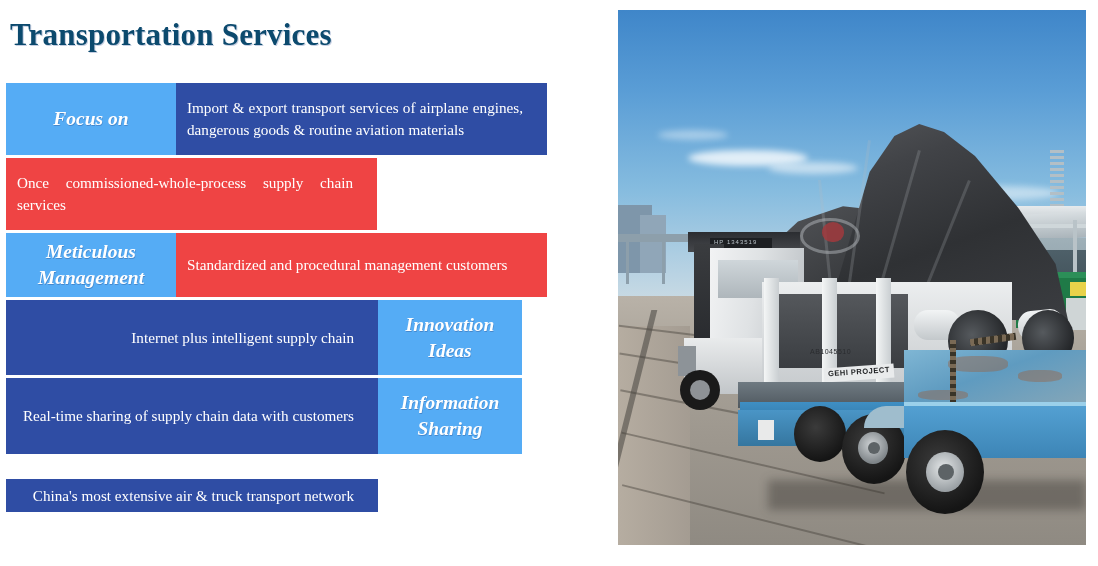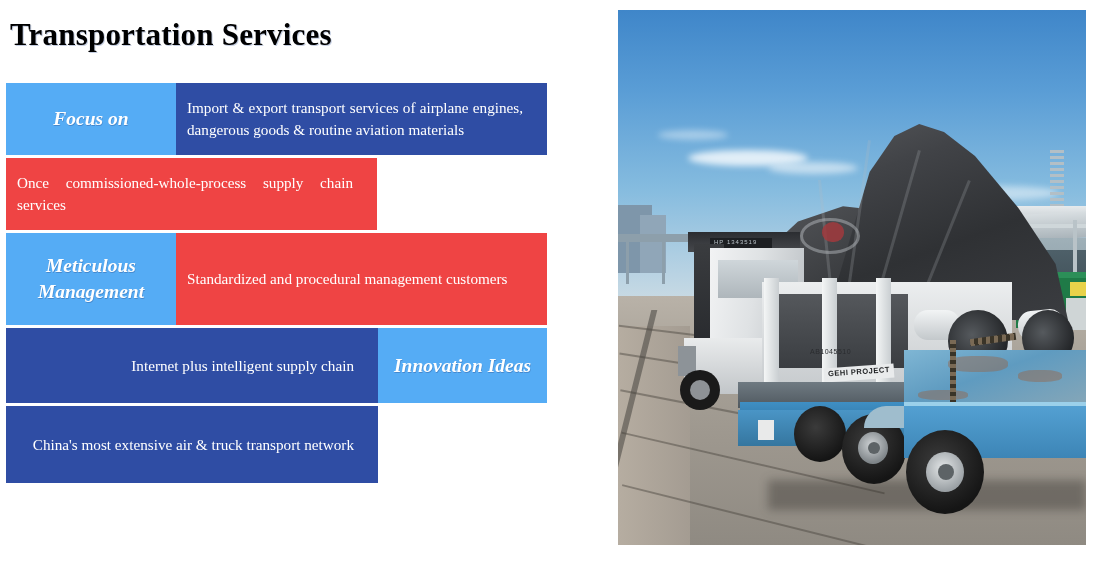--- a/index.html
+++ b/index.html
@@ -12,21 +12,21 @@
   #root { position: relative; width: 1098px; height: 566px; }
 
   
   .page-title {
     position: absolute;
     left: 10px; top: 17px;
     font-family: "Liberation Serif", serif;
     font-weight: bold;
     font-size: 31px;
     letter-spacing: 0.2px;
-    color: #000000;
+    color: #0c4a6e;
     text-shadow: 1px 1px 0 rgba(150,165,200,0.55);
     white-space: nowrap;
   }
 
   .svc-table {
     position: absolute;
     left: 6px; top: 83px;
     width: 541px;
   }
   .svc-row {
@@ -61,28 +61,28 @@
   }
   .desc-cell.alt { background: #ef4444; }
   .desc-cell span { display: block; width: 100%; }
 
   
   .row-a .label-cell { width: 170px; }
   .row-a .desc-cell  { width: 371px; text-align: justify; text-align-last: left; }
 
   
   .row-b .desc-cell  { width: 372px; text-align: right; justify-content: flex-end; }
-  .row-b .label-cell { width: 169px; }
+  .row-b .label-cell { width: 144px; }
 
   .h1 { height: 72px; }
   .h2 { height: 72px; }
-  .h3 { height: 92px; }
+  .h3 { height: 64px; }
   .h4 { height: 75px; }
   .h5 { height: 76px; }
-  .h6 { height: 77px; }
+  .h6 { height: 77px; align-items: center; }
 
   
   .photo-frame {
     position: absolute;
     left: 618px; top: 10px;
     width: 468px; height: 535px;
     overflow: hidden;
     background: #7fb4de;
   }
   .ph { position: absolute; }
@@ -398,20 +398,26 @@
       </div>
     </div>
 
     <div class="svc-row row-b h4">
       <div class="cell desc-cell">
         <span>Internet plus intelligent supply chain</span>
       </div>
       <div class="cell label-cell">Innovation Ideas</div>
     </div>
 
+    <div class="svc-row row-b h5">
+      <div class="cell desc-cell">
+        <span>Real-time sharing of supply chain data with customers</span>
+      </div>
+      <div class="cell label-cell">Information Sharing</div>
+    </div>
 
     <div class="svc-row row-b h6">
       <div class="cell desc-cell">
         <span>China's most extensive air &amp; truck transport network</span>
       </div>
     </div>
 
   </div>
 
   <div class="photo-frame">

